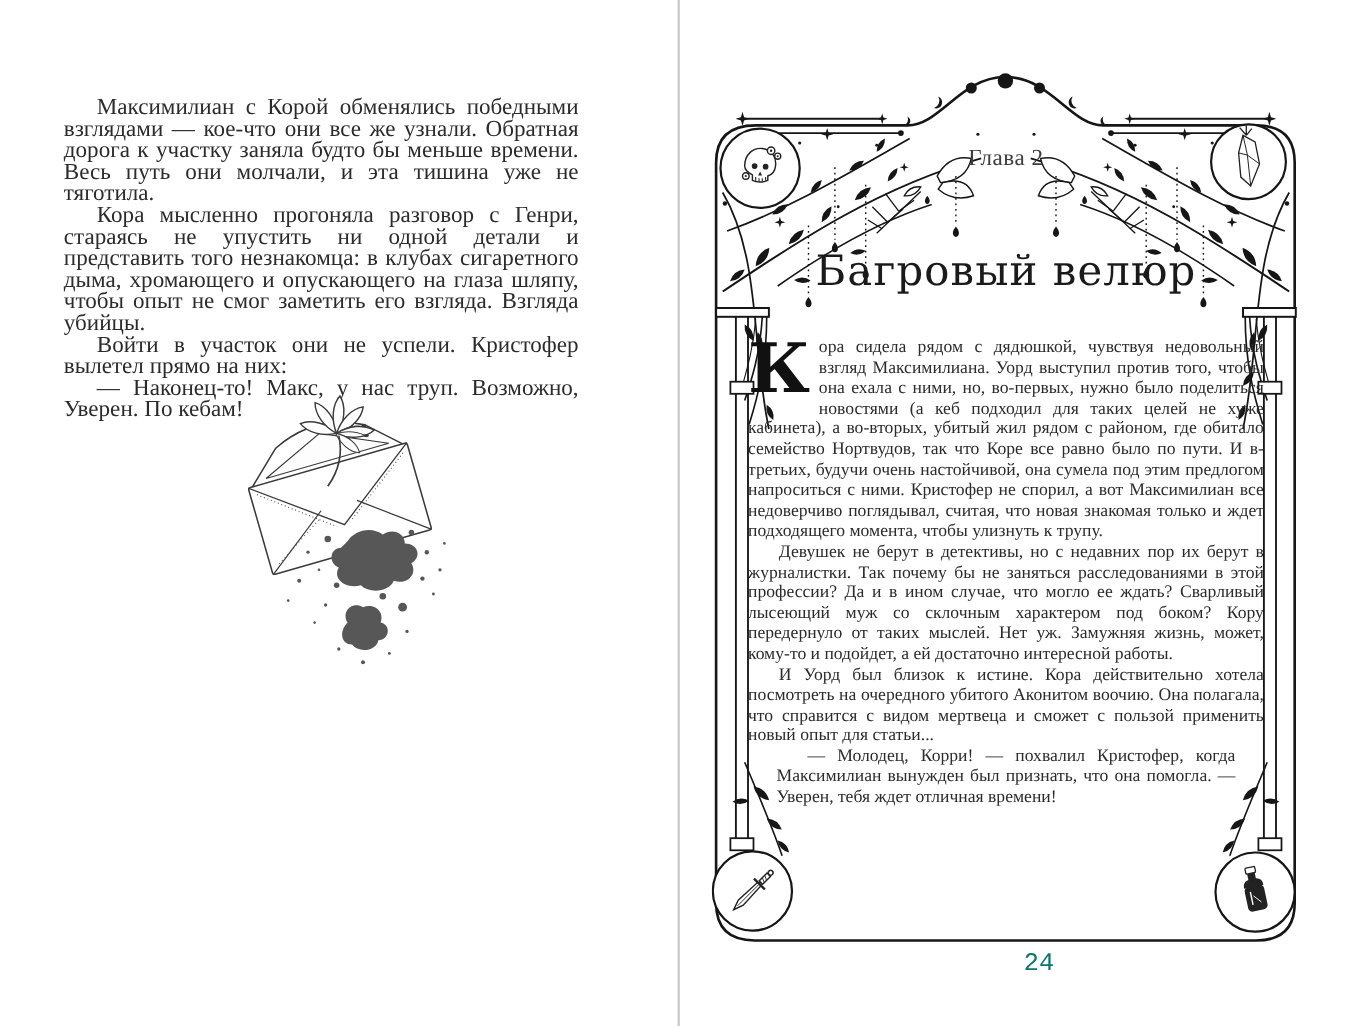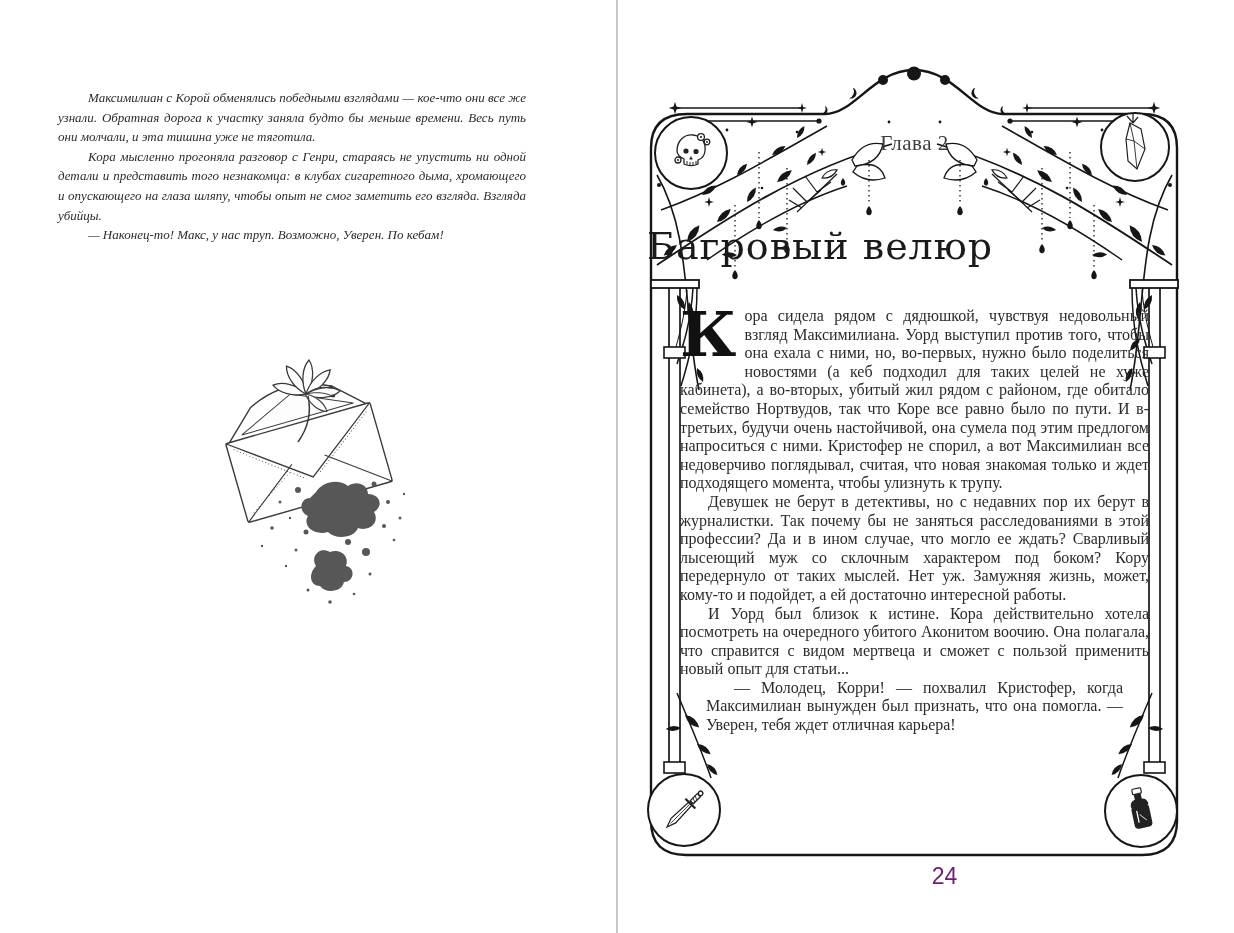--- a/index.html
+++ b/index.html
@@ -2,50 +2,51 @@
 <html lang="ru"><head>
 <meta charset="utf-8">
 <style>
   html,body{margin:0;padding:0;background:#ffffff;}
   .screen{position:relative;width:1234px;height:933px;background:#ffffff;overflow:hidden;
           font-family:"Liberation Serif",serif;color:#2b2b2b;}
   .page-divider{position:absolute;left:616px;top:0;width:2px;height:933px;background:#c9c9c9;}
   
   .left-page{position:absolute;left:0;top:0;width:616px;height:933px;}
   .left-text{position:absolute;left:58px;top:88px;width:468px;
-             font-size:13px;line-height:19.6px;text-align:justify;font-style:italic;}
+             font-size:21px;line-height:19.6px;text-align:justify;}
   .left-text p{margin:0;text-indent:30px;}
   .illustration{position:absolute;left:198px;top:342px;}
   
   .right-page{position:absolute;left:587px;top:0;width:617px;height:858px;}
   .frame-wrap{position:absolute;left:60px;top:60px;width:535px;height:802px;}
   .frame-svg{position:absolute;left:0;top:0;}
   .chapter-label{position:absolute;left:0;top:71px;width:535px;text-align:center;
                  font-size:21px;color:#3c3c3c;letter-spacing:.5px;}
-  .chapter-title{position:absolute;left:0;top:164px;width:535px;
+  .chapter-title{position:absolute;left:0;top:164px;width:535px;text-align:center;
                  font-family:"DejaVu Serif",serif;font-size:38px;color:#1a1a1a;letter-spacing:1px;}
   .chapter-body{position:absolute;left:33px;top:247px;width:469px;
                 font-size:16px;line-height:18.6px;text-align:justify;}
   .chapter-body p{margin:0;text-indent:28px;}
   .chapter-body p.first{text-indent:0;}
   .chapter-body p.narrow{padding:0 26px;}
   .drop-cap{float:left;font-family:"DejaVu Serif",serif;font-weight:700;
             font-size:62px;line-height:50px;height:53px;margin:3px 8px 0 0;color:#111;}
   .page-number{position:absolute;left:677px;top:863px;width:535px;text-align:center;
-               font-family:Liberation Sans, sans-serif;font-size:23px;color:#701a75;}
+               font-family:Liberation Mono, monospace;font-size:23px;color:#0f766e;}
 </style>
 </head>
 <body>
 
 <div class="screen">
 
   <div class="left-page">
     <div class="left-text">
       <p>Максимилиан с Корой обменялись победными взглядами — кое-что они все же узнали. Обратная дорога к участку заняла будто бы меньше времени. Весь путь они молчали, и эта тишина уже не тяготила.</p>
       <p>Кора мысленно прогоняла разговор с Генри, стараясь не упустить ни одной детали и представить того незнакомца: в клубах сигаретного дыма, хромающего и опускающего на глаза шляпу, чтобы опыт не смог заметить его взгляда. Взгляда убийцы.</p>
+      <p>Войти в участок они не успели. Кристофер вылетел прямо на них:</p>
       <p>— Наконец-то! Макс, у нас труп. Возможно, Уверен. По кебам!</p>
     </div>
 
     <svg class="illustration" width="248" height="280" viewBox="0 0 248 280">
       <g stroke="#3a3a3a" fill="#ffffff" stroke-width="1.4">
         <g transform="translate(26,96) rotate(-16)">
           <path d="M4 6 L34 -22 Q76 -42 118 -20 L146 6"></path>
           <path d="M18 2 L76 -24 L134 2 Z" fill="#fdfdfd" stroke-width="1"></path>
           <rect x="0" y="6" width="150" height="82" rx="2"></rect>
           <path d="M0 6 L75 62 L150 6" fill="none" stroke-width="1.2"></path>
@@ -262,21 +263,21 @@
         </g>
       </svg>
 
       <div class="chapter-label">Глава 2</div>
       <div class="chapter-title">Багровый велюр</div>
 
       <div class="chapter-body">
         <p class="first"><span class="drop-cap">К</span><span>ора сидела рядом с дядюшкой, чувствуя недовольный взгляд Максимилиана. Уорд выступил против того, чтобы она ехала с ними, но, во-первых, нужно было поделиться новостями (а кеб подходил для таких целей не хуже кабинета), а во-вторых, убитый жил рядом с районом, где обитало семейство Нортвудов, так что Коре все равно было по пути. И в-третьих, будучи очень настойчивой, она сумела под этим предлогом напроситься с ними. Кристофер не спорил, а вот Максимилиан все недоверчиво поглядывал, считая, что новая знакомая только и ждет подходящего момента, чтобы улизнуть к трупу.</span></p>
         <p>Девушек не берут в детективы, но с недавних пор их берут в журналистки. Так почему бы не заняться расследованиями в этой профессии? Да и в ином случае, что могло ее ждать? Сварливый лысеющий муж со склочным характером под боком? Кору передернуло от таких мыслей. Нет уж. Замужняя жизнь, может, кому-то и подойдет, а ей достаточно интересной работы.</p>
         <p>И Уорд был близок к истине. Кора действительно хотела посмотреть на очередного убитого Аконитом воочию. Она полагала, что справится с видом мертвеца и сможет с пользой применить новый опыт для статьи...</p>
-        <p class="narrow">— Молодец, Корри! — похвалил Кристофер, когда Максимилиан вынужден был признать, что она помогла. — Уверен, тебя ждет отличная карьера!</p>
+        <p class="narrow">— Молодец, Корри! — похвалил Кристофер, когда Максимилиан вынужден был признать, что она помогла. — Уверен, тебя ждет отличная времени!</p>
       </div>
     </div>
   </div>
 
   <div class="page-number">24</div>
 
   <div class="page-divider"></div>
 </div>
 
 </body></html>

